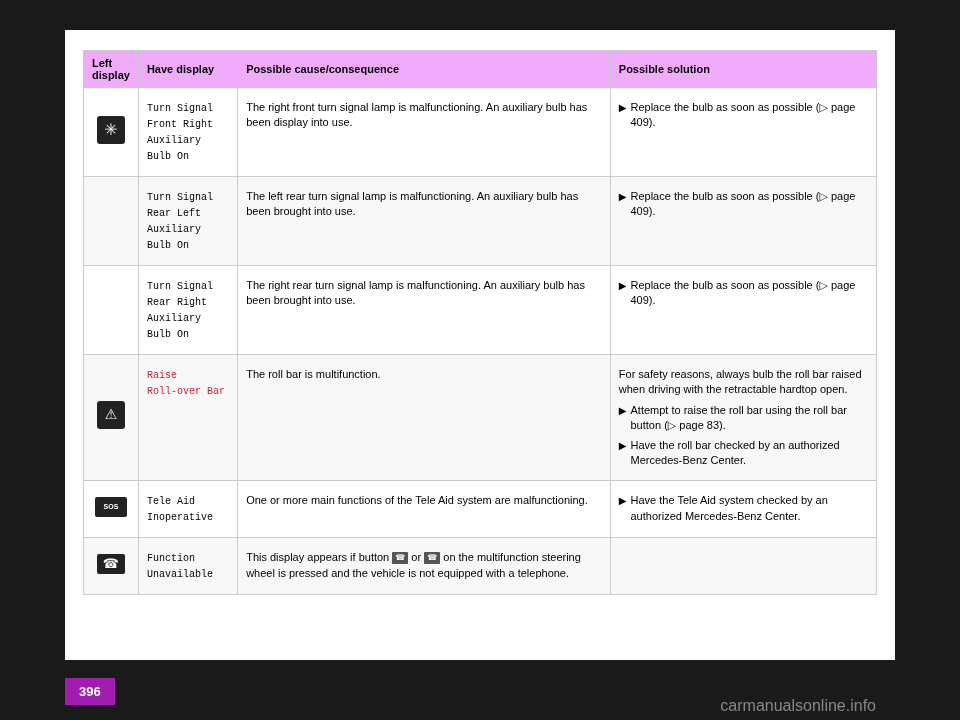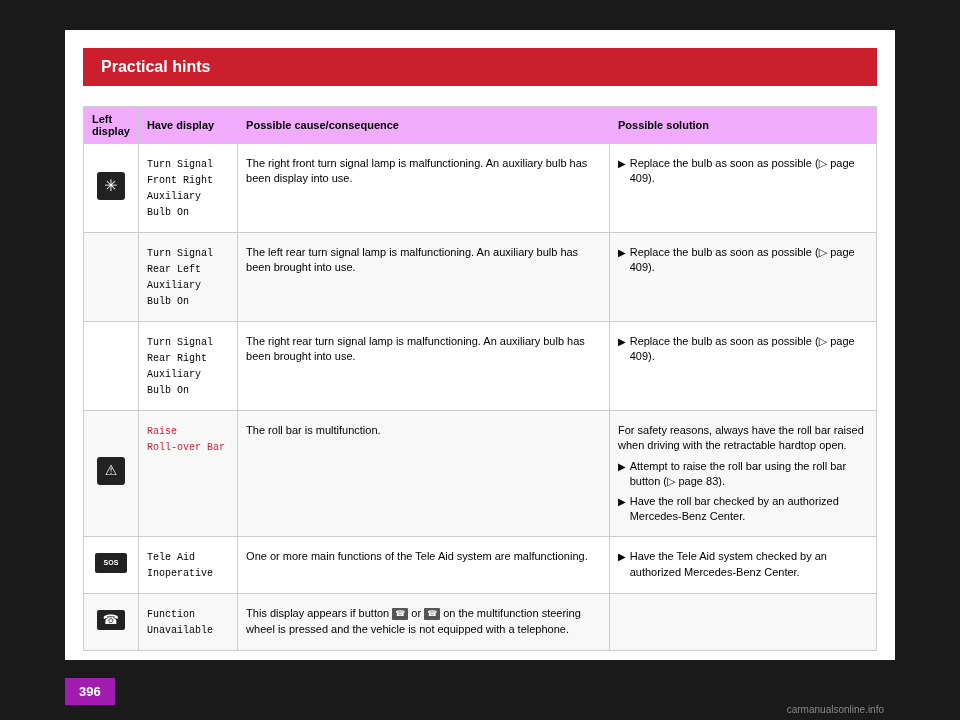--- a/index.html
+++ b/index.html
@@ -168,23 +168,23 @@
       left: 65px;
       background: #a21caf;
       color: #fff;
       font-weight: bold;
       font-size: 13px;
       padding: 6px 14px;
     }
     .watermark {
       position: absolute;
       bottom: 5px;
-      right: 76px;
+      right: 84px;
       color: #888;
-      font-size: 10px;
+      font-size: 16px;
       margin-top: 6px;
     }
     .row-shaded {
       background: #f8f8f8;
     }
     .inline-icon {
       display: inline-block;
       width: 16px;
       height: 12px;
       background: #555;
@@ -201,23 +201,20 @@
       left: 50%;
       transform: translate(-50%, -50%);
     }
   </style>
 </head>
 <body>
 
 <div class="page-bg"></div>
 <div class="page-content">
 
-  <div class="header-bar">
-    <span class="header-title">Practical hints</span>
-  </div>
 
   <div class="table-container">
     <table>
       <thead>
         <tr>
           <th>Left display</th>
           <th>Have display</th>
           <th>Possible cause/consequence</th>
           <th>Possible solution</th>
         </tr>
@@ -270,21 +267,21 @@
 
         <tr class="row-shaded">
           <td class="icon-cell">
             <span class="icon-rollbar"></span>
           </td>
           <td>
             <span class="mono red-text">Raise<br>Roll-over Bar</span>
           </td>
           <td>The roll bar is multifunction.</td>
           <td>
-            <div style="margin-bottom:5px;">For safety reasons, always have the roll bar raised when driving with the retractable hardtop open.</div>
+            <div style="margin-bottom:5px;">For safety reasons, always bulb the roll bar raised when driving with the retractable hardtop open.</div>
             <div class="arrow-bullet">
               <span class="arrow">▶</span>
               <span>Attempt to raise the roll bar using the roll bar button (▷ page 83).</span>
             </div>
             <div class="arrow-bullet">
               <span class="arrow">▶</span>
               <span>Have the roll bar checked by an authorized Mercedes-Benz Center.</span>
             </div>
           </td>
         </tr>

